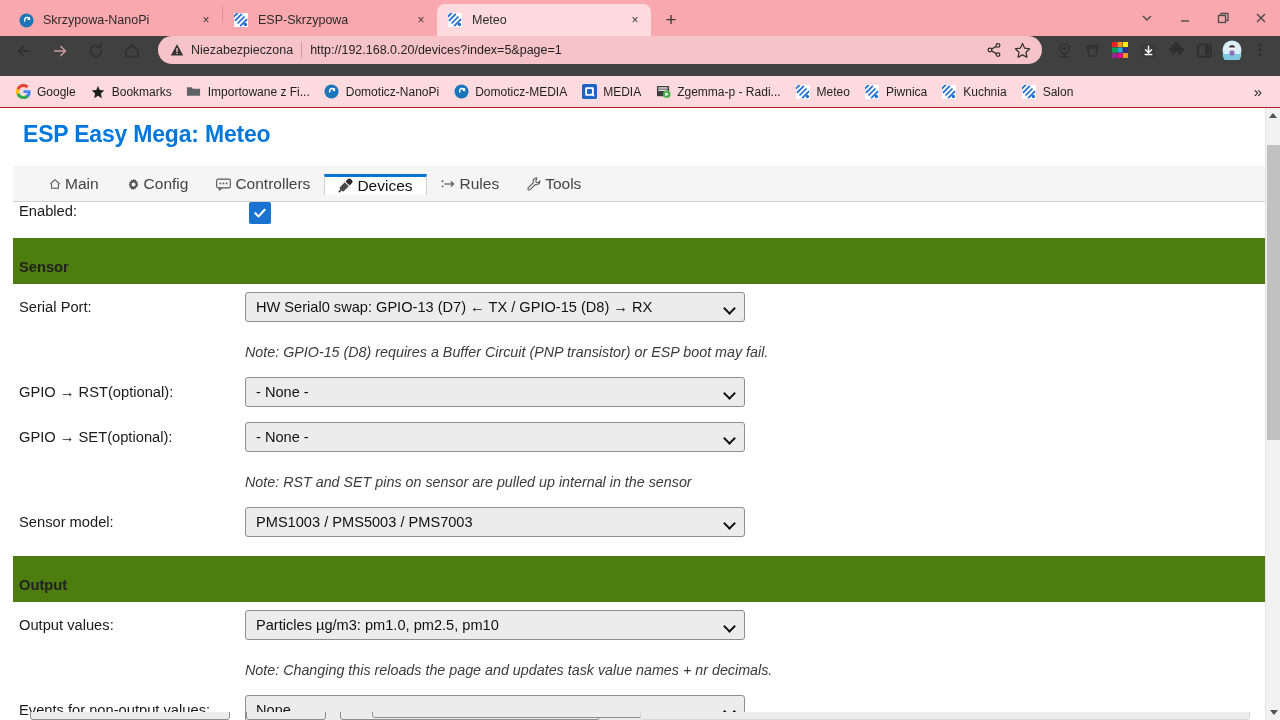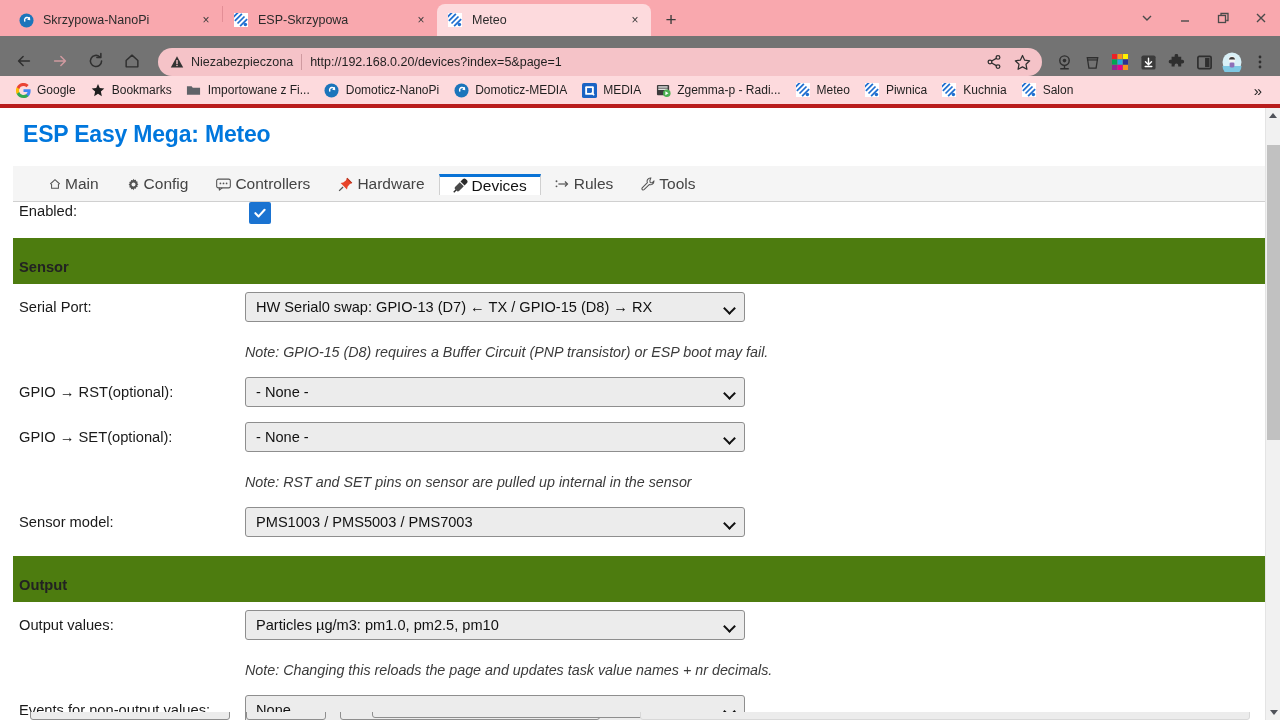--- a/index.html
+++ b/index.html
@@ -56,22 +56,22 @@
     display: flex; align-items: center;
   }
   .wc {
     width: 38px; height: 36px;
     display: flex; align-items: center; justify-content: center;
     color: #4a4a4a;
   }
 
   
   .toolbar {
-    height: 40px; background: #737373;
-    display: flex; align-items: flex-end; padding: 0 6px;
+    height: 40px; background: #404040;
+    display: flex; align-items: flex-start; padding: 0 6px;
   }
   .navbtn {
     width: 30px; height: 30px; margin: 0 3px;
     display: flex; align-items: center; justify-content: center;
     color: #2f2f2f; flex: 0 0 auto;
   }
   .navbtn.disabled { color: #c08b91; }
   .omnibox {
     flex: 1 1 auto; height: 28px; background: #f5c3c8;
     border-radius: 14px; display: flex; align-items: center;
@@ -87,21 +87,21 @@
     overflow: hidden; text-overflow: ellipsis; flex: 1 1 auto;
   }
   .omni-actions { display: flex; align-items: center; }
   .ext-icons { display: flex; align-items: center; }
   .ext { width: 28px; height: 28px; display: flex; align-items: center; justify-content: center; }
 
   
   .bookmarks {
     height: 32px; background: #fddadd;
     display: flex; align-items: center; padding: 0 8px;
-    border-bottom: 4px solid #b91c1c;
+    border-bottom: 1px solid #b91c1c;
   }
   .bm {
     display: flex; align-items: center; height: 24px;
     padding: 0 7px; font-size: 12px; color: #1f1f1f;
     white-space: nowrap; flex: 0 0 auto;
   }
   .bm-ico { width: 16px; height: 16px; margin-right: 6px; display:flex; align-items:center; justify-content:center; }
   .bm-overflow { margin-left: auto; padding: 0 10px; font-size: 15px; color: #1f1f1f; }
 
   
@@ -583,30 +583,20 @@
                 <rect x="0.8" y="1" width="16.4" height="10.5" rx="2" stroke="#555" stroke-width="1.3" fill="none"></rect>
                 <path d="M4 11.5 L4 14.2 L7.5 11.5" stroke="#555" stroke-width="1.3" fill="none" stroke-linejoin="round"></path>
                 <circle cx="5.3" cy="6.2" r="1.05" fill="#555"></circle>
                 <circle cx="9" cy="6.2" r="1.05" fill="#555"></circle>
                 <circle cx="12.7" cy="6.2" r="1.05" fill="#555"></circle>
               </svg>
           </span>
           <span>Controllers</span>
         </div>
 
-        <div class="navtab">
-          <span class="ti">
-            <svg width="15" height="15" viewBox="0 0 16 16">
-                <path d="M9.5 1.2 L14.8 6.5 L12.4 7.6 L10.2 10.4 L9.6 13.2 L2.8 6.4 L5.6 5.8 L8.4 3.6 Z" fill="#e8442a"></path>
-                <path d="M5.4 10.6 L1.2 14.8" stroke="#555" stroke-width="1.4"></path>
-                <path d="M9.5 1.2 L14.8 6.5" stroke="#b22d18" stroke-width="1.2"></path>
-              </svg>
-          </span>
-          <span>Hardware</span>
-        </div>
 
         <div class="navtab active">
           <span class="ti">
             <svg width="15" height="15" viewBox="0 0 16 16">
                 <path d="M13.8 1.3 a2.4 2.4 0 0 0-3.4 0 L8 3.7 l4.3 4.3 2.4-2.4 a2.4 2.4 0 0 0 0-3.4z" fill="#2a2a2a"></path>
                 <path d="M7.2 4.5 L2.4 9.3 a2 2 0 0 0 0 2.9 l1.4 1.4 a2 2 0 0 0 2.9 0 l4.8-4.8z" fill="#4a4a4a"></path>
                 <path d="M3.2 12.8 L0.8 15.2" stroke="#2a2a2a" stroke-width="1.5"></path>
               </svg>
           </span>
           <span>Devices</span>

